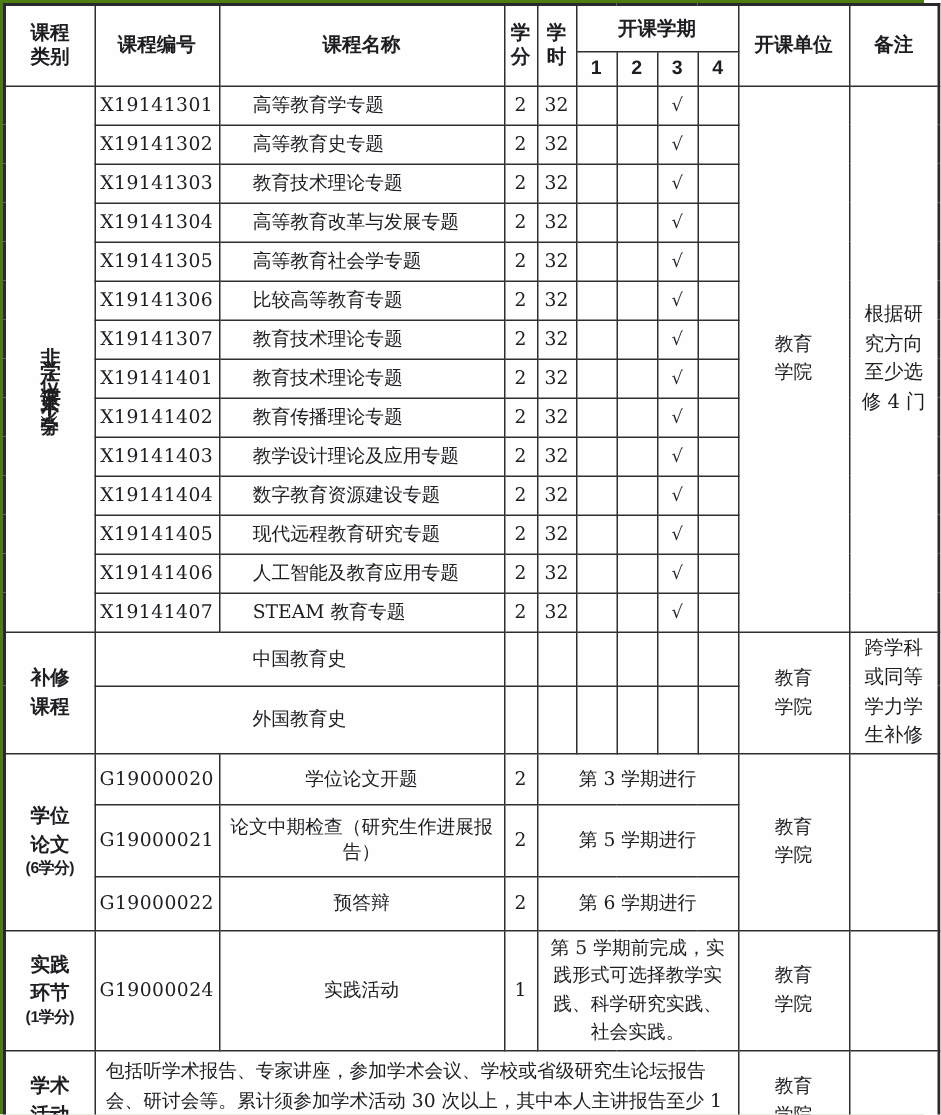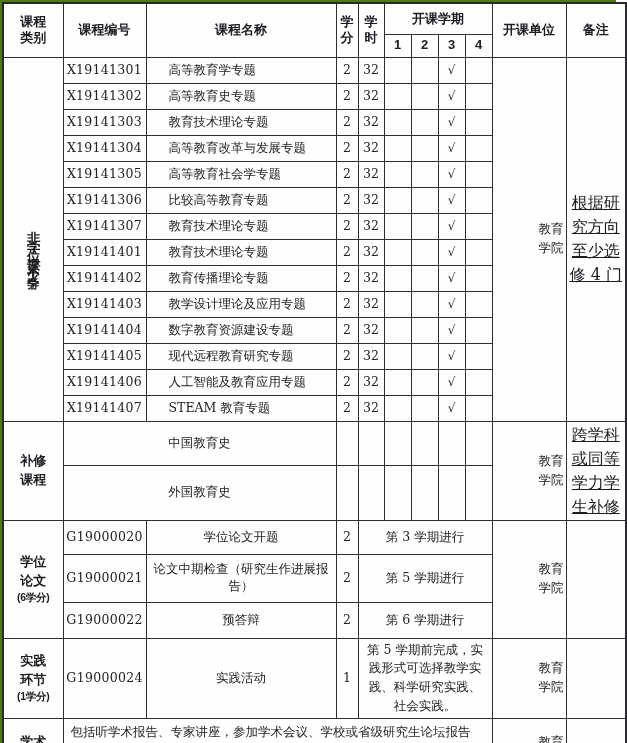--- a/index.html
+++ b/index.html
@@ -65,22 +65,22 @@
   .vlabel{
     display:inline-block;
     writing-mode:vertical-lr;
     text-orientation:mixed;
     font-family:"Liberation Sans", sans-serif;
     font-weight:bold;
   }
   .vlabel .v-main{font-size:13.5px;letter-spacing:9px;}
   .vlabel .v-sub{font-size:12px;letter-spacing:1px;}
   
-  td.unit{font-size:12.5px;line-height:1.5;text-align:right;}
-  td.note-small{font-size:16px;line-height:1.5;text-decoration:underline;}
+  td.unit{font-size:12.5px;line-height:1.5;}
+  td.note-small{font-size:13px;line-height:1.5;}
   
   td.sched{text-align:center;padding:2px 6px;line-height:1.5;}
   td.desc{text-align:left;padding:3px 7px;line-height:1.6;}
   
   tr.supp1{height:26px;}
   tr.supp2{height:32px;}
   tr.th1{height:34px;}
   tr.th2{height:48px;}
   tr.th3{height:36px;}
   tr.prac{height:77px;}

